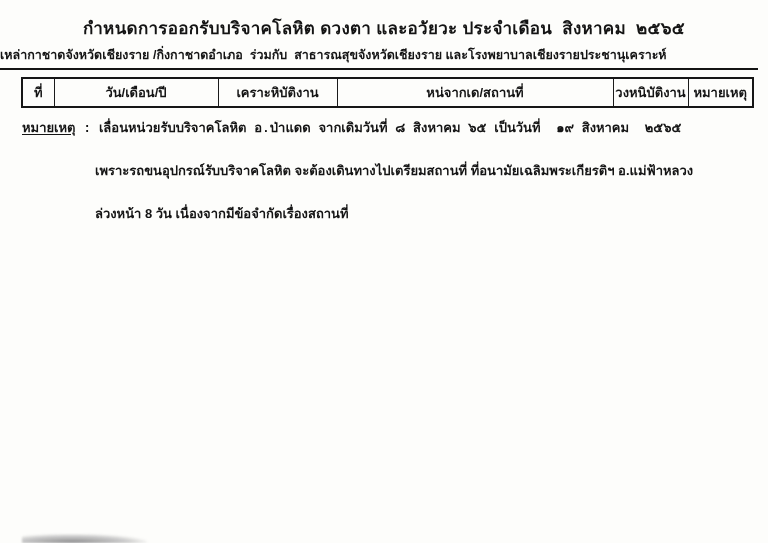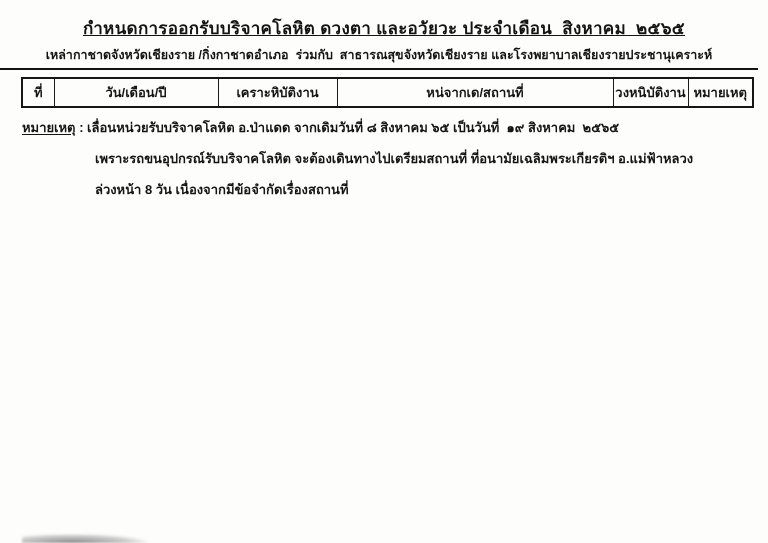--- a/index.html
+++ b/index.html
@@ -15,30 +15,29 @@
     overflow: hidden;
     position: relative;
   }
   .page-title {
     text-align: center;
     font-size: 17px;
     font-weight: bold;
     padding-top: 14px;
     letter-spacing: 0.3px;
     white-space: pre;
-    text-decoration: underline;
   }
   .page-subtitle-wrap {
     width: 758px;
     border-bottom: 2.5px solid #141414;
     padding-bottom: 3px;
     margin-top: 4px;
   }
   .page-subtitle {
-    text-align: center;
+    text-align: left;
     font-size: 12.5px;
     font-weight: bold;
     white-space: pre;
   }
   table.schedule {
     border-collapse: collapse;
     margin: 7px 0 0 21px;
     width: 731px;
     table-layout: fixed;
     border: 2px solid #161616;
@@ -54,28 +53,28 @@
   table.schedule th {
     height: 27px;
     text-align: center;
     font-weight: bold;
   }
   .footnote {
     margin: 9px 0 0 22px;
     font-size: 13px;
     font-weight: bold;
   }
-  .footnote-line1 { white-space: pre; }
+  .footnote-line1 { white-space: pre; font-family: Liberation Mono, monospace; }
   .footnote-label {
     text-decoration: underline;
     text-underline-offset: 2px;
   }
   .footnote-line2, .footnote-line3 {
     margin-left: 73px;
-    margin-top: 10px;
+    margin-top: 22px;
     white-space: pre;
   }
   .scan-smudge {
     position: absolute;
     left: 22px;
     bottom: 0px;
     width: 125px;
     height: 9px;
     background: radial-gradient(ellipse at 40% 100%, rgba(40,40,45,0.55), rgba(70,70,75,0.25) 55%, rgba(120,120,125,0) 75%);
     filter: blur(1px);

